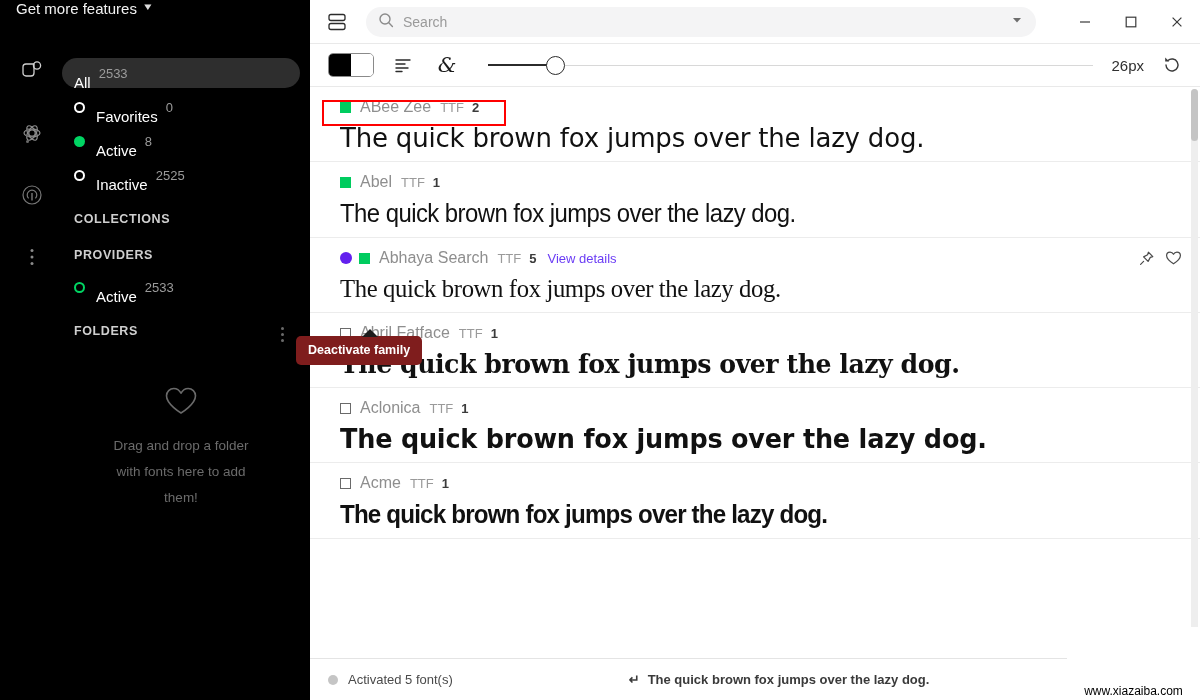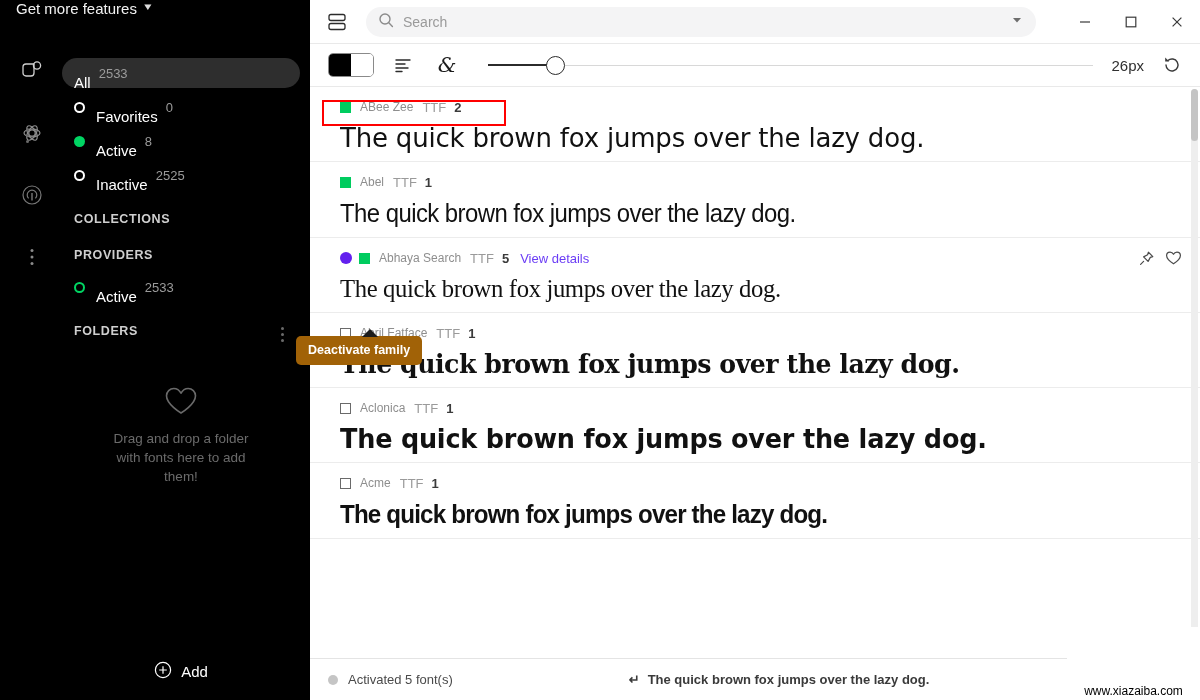--- a/index.html
+++ b/index.html
@@ -99,21 +99,21 @@
   .kebab.collections-kebab { left: -36px; top: 84px; }
   .folders-kebab { position: absolute; right: 16px; top: 3px; }
 
   .folders-row { position: relative; }
 
   .dropzone {
     margin-top: 48px;
     text-align: center;
     color: #6b6b6b;
     font-size: 13.5px;
-    line-height: 19px;
+    line-height: 26px;
     padding: 0 40px;
   }
   .dropzone .heart { margin-bottom: 8px; }
 
   .add-btn {
     position: absolute;
     left: 0; right: 0; bottom: 8px;
     height: 42px;
     display: flex; align-items: center; justify-content: center;
     gap: 9px;
@@ -204,21 +204,21 @@
   .sq {
     width: 11px; height: 11px; flex: 0 0 11px; margin-right: 9px;
     cursor: pointer;
   }
   .sq.active { background: #00cc5f; }
   .sq.inactive { border: 1.5px solid #6a6a6a; background: #fff; }
   .purple-dot {
     width: 12px; height: 12px; border-radius: 50%;
     background: #6320ee; margin-right: 7px; flex: 0 0 12px;
   }
-  .fname { font-size: 12px; color: #8e8e8e; }
+  .fname { font-size: 16px; color: #8e8e8e; }
   .ftype { font-size: 13px; color: #9a9a9a; margin-left: 9px; }
   .fcount { font-size: 13px; color: #3b3b3b; font-weight: bold; margin-left: 8px; }
   .viewdetails { font-size: 13px; color: #6b3df5; margin-left: 11px; cursor: pointer; }
   .row-actions { margin-left: auto; display: flex; gap: 10px; align-items: center; }
   .row-actions span { cursor: pointer; display: flex; }
 
   .sample {
     font-size: 26px;
     color: #111;
     margin-top: 6px;
@@ -239,21 +239,21 @@
     width: 184px; height: 26px;
     border: 2.5px solid #ff0000;
     pointer-events: none;
     z-index: 30;
   }
 
   
   .tooltip {
     position: absolute;
     left: 296px; top: 336px;
-    background: #a16207;
+    background: #7f1d1d;
     color: #ffffff;
     font-size: 12.5px;
     font-weight: bold;
     padding: 7px 12px 8px;
     border-radius: 5px;
     z-index: 40;
     white-space: nowrap;
   }
   .tooltip:after {
     content:"";
@@ -413,29 +413,20 @@
 
       <div class="dropzone">
         <div class="heart">
           <svg width="34" height="30" viewBox="0 0 34 30" fill="none">
             <path d="M17 27C17 27 2.5 18.5 2.5 9.8C2.5 5.6 5.9 2.5 9.8 2.5C13 2.5 15.6 4.6 17 7.2C18.4 4.6 21 2.5 24.2 2.5C28.1 2.5 31.5 5.6 31.5 9.8C31.5 18.5 17 27 17 27Z" stroke="#6a6a6a" stroke-width="1.6" stroke-linejoin="round"></path>
           </svg>
         </div>
         <div>Drag and drop a folder with fonts here to add them!</div>
       </div>
 
-      <div class="add-btn">
-        <span>
-          <svg width="18" height="18" viewBox="0 0 18 18" fill="none">
-            <circle cx="9" cy="9" r="7.6" stroke="#ffffff" stroke-width="1.2"></circle>
-            <path d="M9 5.2v7.6M5.2 9h7.6" stroke="#ffffff" stroke-width="1.2"></path>
-          </svg>
-        </span>
-        <span>Add</span>
-      </div>
     </div>
   </div>
 
   <div id="main">
 
     <div class="titlebar">
       <div class="panel-toggle">
         <svg width="22" height="22" viewBox="0 0 22 22" fill="none">
           <rect x="3" y="3.5" width="16" height="6" rx="2" stroke="#2b2b2b" stroke-width="1.3"></rect>
           <rect x="3" y="12.5" width="16" height="6" rx="2" stroke="#2b2b2b" stroke-width="1.3"></rect>

